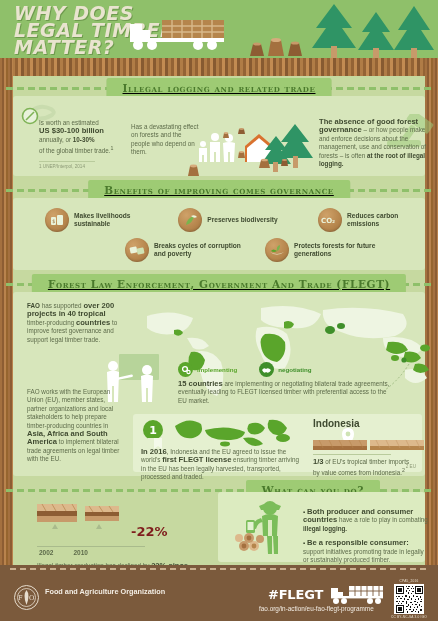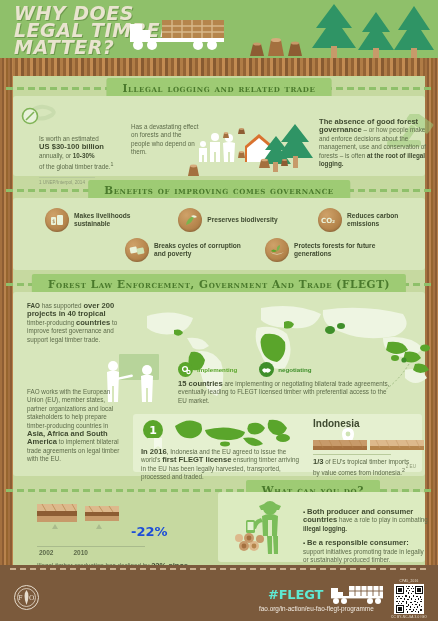--- a/index.html
+++ b/index.html
@@ -63,20 +63,21 @@
     background: repeating-linear-gradient(90deg,
       #8fc06a 0px, #8fc06a 7px, transparent 7px, transparent 11px);
   }
   .ribbon {
     position: absolute; left: 50%; transform: translateX(-50%);
     top: 0; height: 20px; padding: 0 16px;
     background: #9ecb74;
     border-radius: 2px;
     display: flex; align-items: center; justify-content: flex-end;
     box-shadow: 0 1px 0 rgba(0,0,0,0.08);
+    text-decoration: underline;
   }
   .ribbon span {
     font-family: "DejaVu Serif", serif;
     font-weight: bold; font-size: 10.5px;
     letter-spacing: 0.6px;
     color: #4a7a2c;
     white-space: nowrap;
     font-variant: small-caps;
   }
 
@@ -88,21 +89,21 @@
   }
   .panel.light { background: #dcebc0; }
 
   
   .txt { font-size: 6.3px; line-height: 8.4px; color: #5d6b4a; }
   .txt b, .txt strong { color: #3f4a30; font-weight: bold; }
   .big { font-size: 7.6px; font-weight: bold; color: #3f4a30; }
   .note { font-size: 4.6px; color: #8d9a77; }
 
   
-  .s1-c1 { position: absolute; left: 26px; top: 39px; width: 84px; }
+  .s1-c1 { position: absolute; left: 26px; top: 23px; width: 84px; }
   .s1-c1 .rule { width: 56px; height: 1px; background: #b9cb9c; margin: 5px 0 2px; }
   .s1-c2 { position: absolute; left: 118px; top: 27px; width: 70px; }
   .s1-c3 { position: absolute; left: 306px; top: 22px; width: 118px; }
   .pin-icon { position: absolute; left: 8px; top: 8px; }
 
   
   .benefit { position: absolute; display: flex; align-items: center; gap: 5px; justify-content: center; }
   .bicon {
     width: 24px; height: 24px; border-radius: 50%;
     background: radial-gradient(circle at 35% 30%, #cfa269 0%, #b5854c 60%, #9a6e3c 100%);
@@ -148,21 +149,21 @@
 
   
   .stat-years {
     position: absolute; left: 26px; top: 53px; width: 105px;
     display: flex; gap: 20px;
     font-size: 6.5px; font-weight: bold; color: #5d6b4a;
   }
   .stat-rule { position: absolute; left: 24px; top: 50px; width: 108px; height: 1px; background: #a9bb8c; }
   .pct {
     position: absolute; left: 118px; top: 28px;
-    font-size: 13px; font-weight: bold; color: #1d4ed8;
+    font-size: 13px; font-weight: bold; color: #7f1d1d;
     font-family: "DejaVu Sans", sans-serif;
   }
   .stat-text { position: absolute; left: 24px; top: 66px; width: 160px; }
   .stat-note { position: absolute; left: 122px; top: 90px; }
 
   .cando-list { position: absolute; left: 85px; top: 16px; width: 128px; }
   .cando-list p { margin-bottom: 6px; }
   .bullet { color: #3f4a30; font-weight: bold; }
 
   
@@ -179,21 +180,21 @@
     position: absolute; left: 14px; top: 20px; width: 25px; height: 25px;
     border-radius: 50%; border: 1.4px solid #e7ddce;
     display: flex; align-items: center; justify-content: center;
   }
   .fao-txt {
     position: absolute; left: 45px; top: 22px;
     font-size: 7.3px; line-height: 10px; font-weight: bold; color: #f2ece3;
   }
   .hashtag {
     position: absolute; left: 268px; top: 22px;
-    font-size: 13px; font-weight: bold; color: #5eead4;
+    font-size: 13px; font-weight: bold; color: #ffffff;
     font-family: "DejaVu Sans", sans-serif; letter-spacing: -0.2px;
   }
   .url {
     position: absolute; left: 259px; top: 40px;
     font-size: 6.4px; color: #f2ece3;
   }
   .foot-truck { position: absolute; left: 330px; top: 20px; }
   .qr-wrap { position: absolute; right: 10px; top: 14px; width: 38px; text-align: center; }
   .qr-cap { font-size: 3.2px; color: #e7ddce; letter-spacing: 0.2px; }
   .qr { width: 30px; height: 30px; margin: 1px auto; background: #fff; padding: 1.5px; }
@@ -618,20 +619,21 @@
 
     <div class="fao-logo">
       <svg width="21" height="21" viewBox="0 0 21 21">
         <ellipse cx="10.5" cy="10.5" rx="9" ry="9" fill="none" stroke="#e7ddce" stroke-width="0.8"></ellipse>
         <path d="M10.5 3 q4 5 0 15 q-4 -10 0 -15" fill="#e7ddce"></path>
         <text x="2" y="13" font-size="6.5" fill="#e7ddce" font-family="DejaVu Serif">F</text>
         <text x="13" y="13" font-size="6.5" fill="#e7ddce" font-family="DejaVu Serif">O</text>
       </svg>
     </div>
     <div class="fao-txt">
+      <div>Food and Agriculture Organization</div>
     </div>
 
     <div class="hashtag">#FLEGT</div>
     <a class="url" href="#" style="text-decoration:none">fao.org/in-action/eu-fao-flegt-programme</a>
 
     <svg class="foot-truck" width="56" height="20" viewBox="0 0 56 20">
       <rect x="19" y="1" width="34" height="10" fill="#fff"></rect>
       <g stroke="#7b5a3c" stroke-width="0.9">
         <line x1="25" y1="1" x2="25" y2="11"></line>
           <line x1="31" y1="1" x2="31" y2="11"></line>

